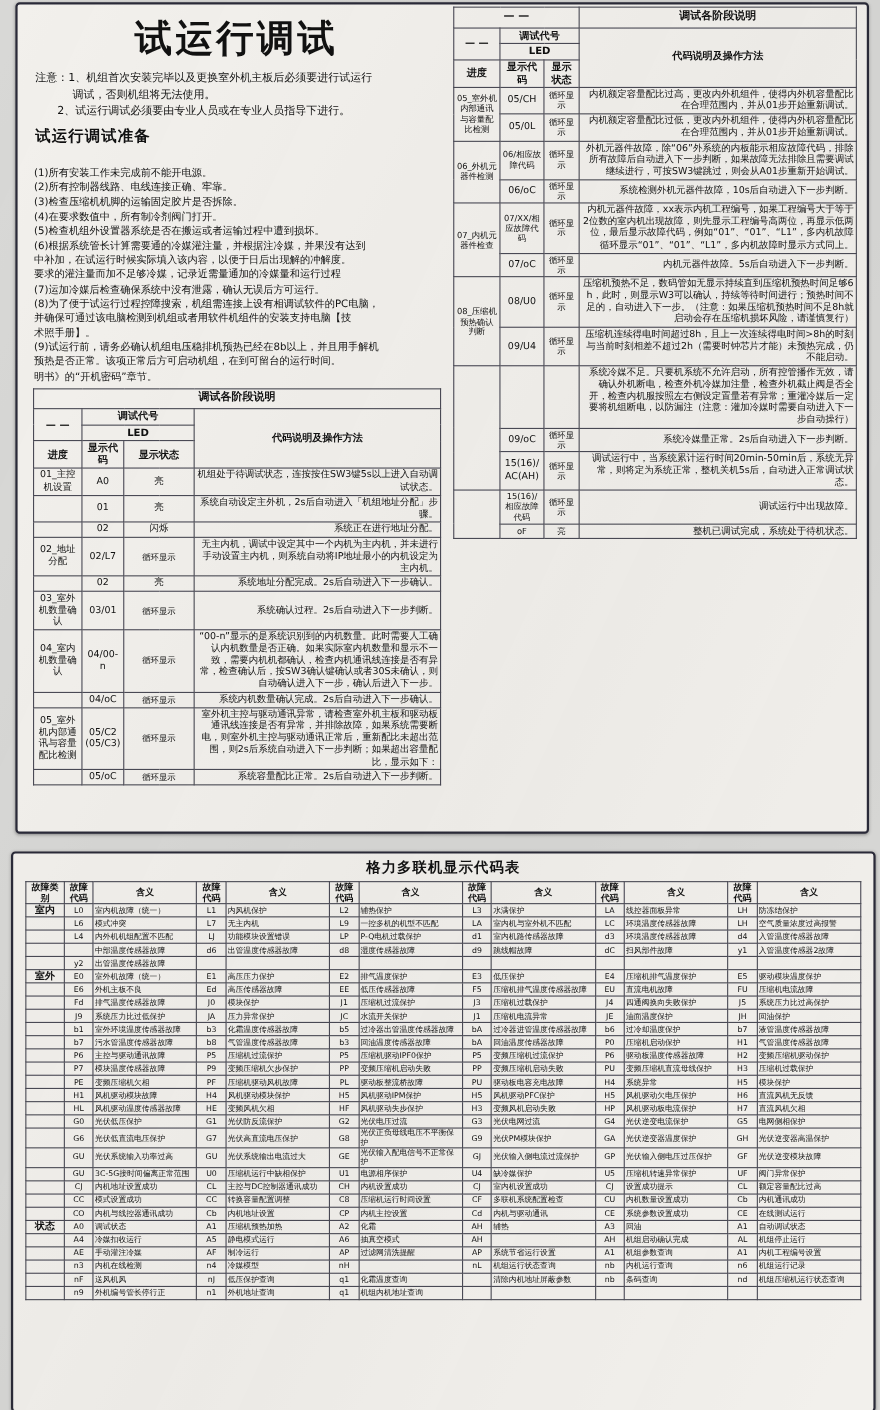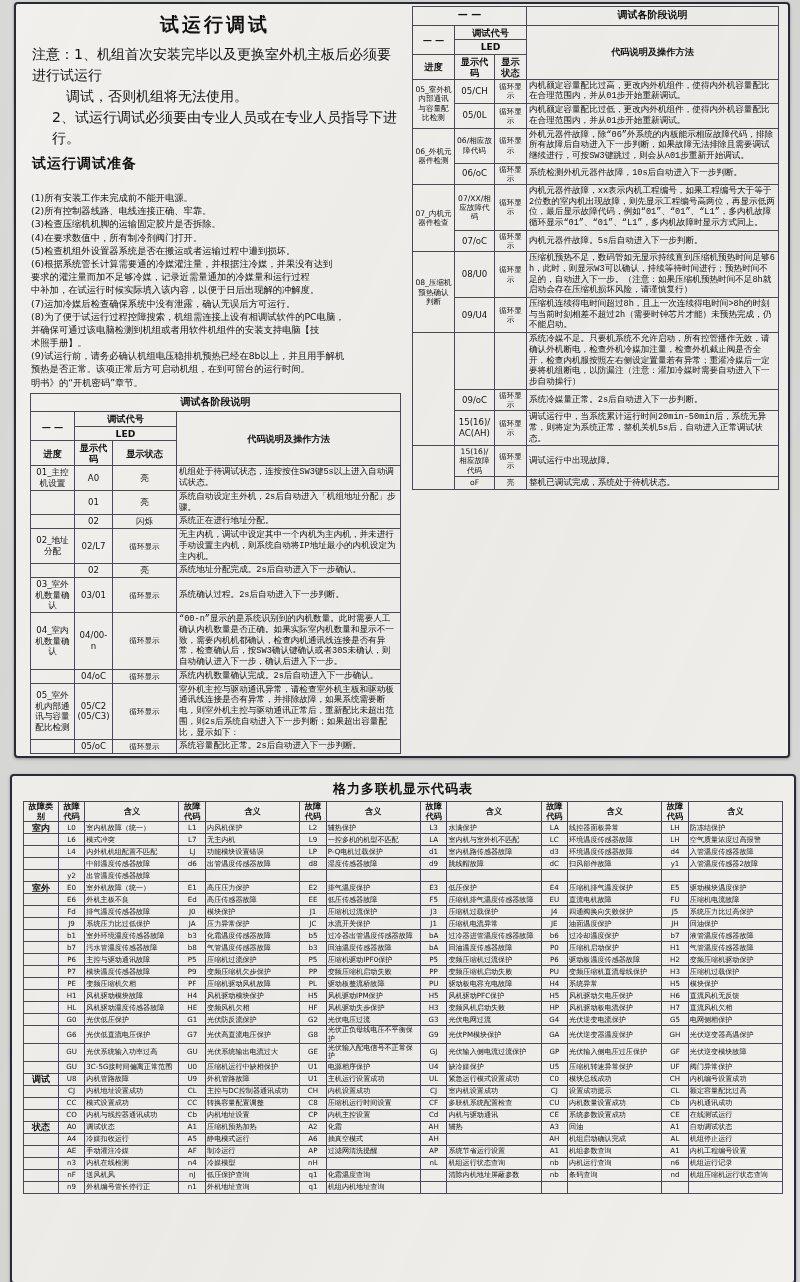--- a/index.html
+++ b/index.html
@@ -22,44 +22,44 @@
     position:absolute;left:10px;top:774px;width:782px;height:506px;
     background:#f2f0ec;border:2px solid #2a2a38;border-radius:4px;
     box-shadow:0 1px 3px rgba(0,0,0,.35);
   }
 
   .left-col{position:absolute;left:14px;top:4px;width:370px;}
   .right-col{position:absolute;left:396px;top:2px;width:366px;}
 
   h1.title{
     font-family:"DejaVu Serif","Liberation Serif",serif;
-    font-size:19px;font-weight:700;letter-spacing:3px;
+    font-size:34px;font-weight:700;letter-spacing:3px;
     text-align:center;margin:4px 0 6px 0;
   }
-  .notice{font-size:14px;line-height:1.5;margin:0 0 6px 2px;}
+  .notice{font-size:10px;line-height:1.5;margin:0 0 6px 2px;}
   .notice .ln{display:block;}
   h2.sub{
     font-family:"DejaVu Serif","Liberation Serif",serif;
     font-size:14px;font-weight:700;margin:2px 0 18px 2px;letter-spacing:1px;
   }
   .prep{font-size:9.3px;line-height:1.42;margin:0 0 4px 1px;}
   .prep .ln{display:block;}
 
   
   table{border-collapse:collapse;width:100%;table-layout:fixed;}
   table td,table th{
     border:1px solid #4a4a55;
     padding:1px 2px;
     font-size:8.6px;line-height:1.25;
     vertical-align:middle;
     word-break:break-all;
   }
   .tbl-head td{font-size:9.2px;text-align:center;font-weight:700;}
   .c{text-align:center;}
-  .l{text-align:left;font-family:Liberation Mono, monospace;}
+  .l{text-align:right;}
   .tiny{font-size:7.6px;line-height:1.2;}
   .cap{
     text-align:center;font-size:10px;font-weight:700;
     padding:2px 0 3px 0;
   }
 
   
   .t-left{margin-top:2px;}
   .t-right{margin-top:0;}
 
@@ -102,22 +102,22 @@
       </div>
 
       <h2 class="sub">试运行调试准备</h2>
       <div class="prep">
         <span class="ln">(1)所有安装工作未完成前不能开电源。</span>
         <span class="ln">(2)所有控制器线路、电线连接正确、牢靠。</span>
         <span class="ln">(3)检查压缩机机脚的运输固定胶片是否拆除。</span>
         <span class="ln">(4)在要求数值中，所有制冷剂阀门打开。</span>
         <span class="ln">(5)检查机组外设置器系统是否在搬运或者运输过程中遭到损坏。</span>
         <span class="ln">(6)根据系统管长计算需要通的冷媒灌注量，并根据注冷媒，并果没有达到</span>
+        <span class="ln">中补加，在试运行时候实际填入该内容，以便于日后出现解的冲解度。</span>
         <span class="ln">要求的灌注量而加不足够冷媒，记录近需量通加的冷媒量和运行过程</span>
-        <span class="ln">中补加，在试运行时候实际填入该内容，以便于日后出现解的冲解度。</span>
         <span class="ln">(7)运加冷媒后检查确保系统中没有泄露，确认无误后方可运行。</span>
         <span class="ln">(8)为了便于试运行过程控障搜索，机组需连接上设有相调试软件的PC电脑，</span>
         <span class="ln">并确保可通过该电脑检测到机组或者用软件机组件的安装支持电脑【技</span>
         <span class="ln">术照手册】。</span>
         <span class="ln">(9)试运行前，请务必确认机组电压稳排机预热已经在8b以上，并且用手解机</span>
         <span class="ln">预热是否正常。该项正常后方可启动机组，在到可留台的运行时间。</span>
         <span class="ln">明书》的“开机密码”章节。</span>
       </div>
 
       <table class="t-left">
@@ -646,35 +646,20 @@
             <td class="code">U1</td>
             <td>电源相序保护</td>
             <td class="code">U4</td>
             <td>缺冷媒保护</td>
             <td class="code">U5</td>
             <td>压缩机转速异常保护</td>
             <td class="code">UF</td>
             <td>阀门异常保护</td>
           </tr>
           <tr>
-            <td class="cat">调试</td>
-            <td class="code">U8</td>
-            <td>内机管路故障</td>
-            <td class="code">U9</td>
-            <td>外机管路故障</td>
-            <td class="code">U1</td>
-            <td>主机运行设置成功</td>
-            <td class="code">UL</td>
-            <td>紧急运行模式设置成功</td>
-            <td class="code">C0</td>
-            <td>模块总线成功</td>
-            <td class="code">CH</td>
-            <td>内机编号设置成功</td>
-          </tr>
-          <tr>
             <td class="cat"></td>
             <td class="code">CJ</td>
             <td>内机地址设置成功</td>
             <td class="code">CL</td>
             <td>主控与DC控制器通讯成功</td>
             <td class="code">CH</td>
             <td>内机设置成功</td>
             <td class="code">CJ</td>
             <td>室内机设置成功</td>
             <td class="code">CJ</td>

